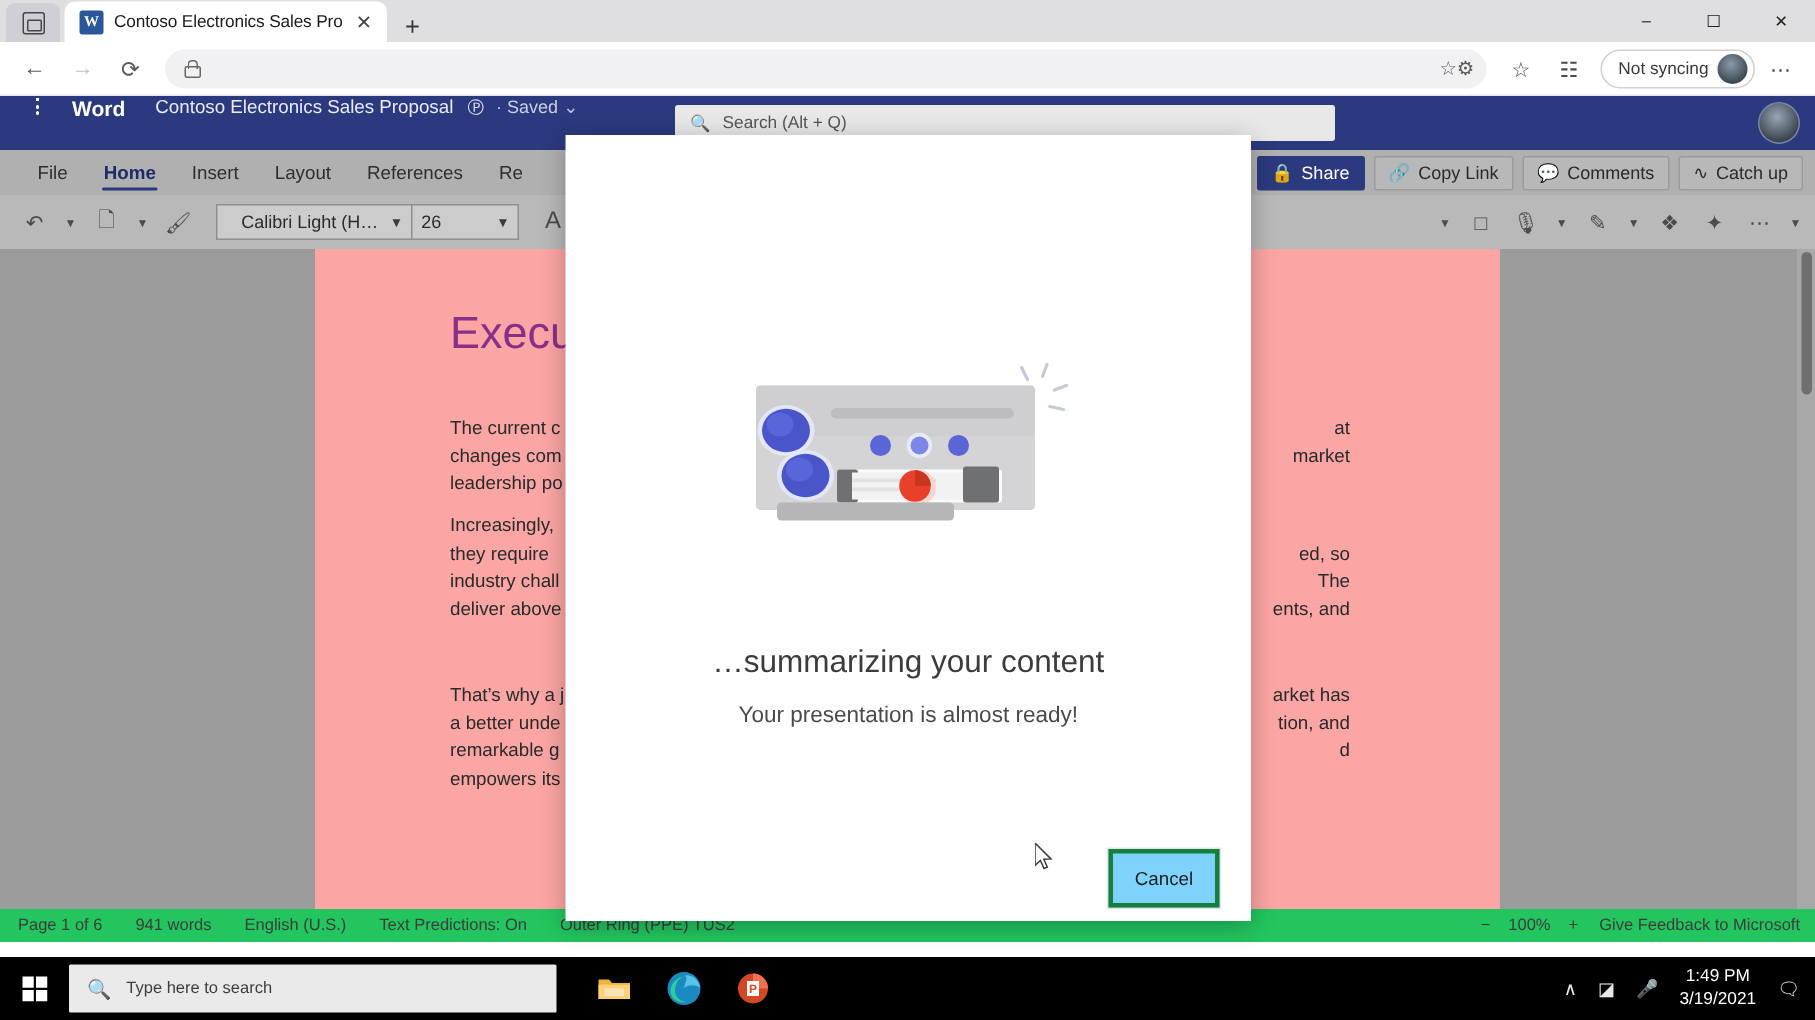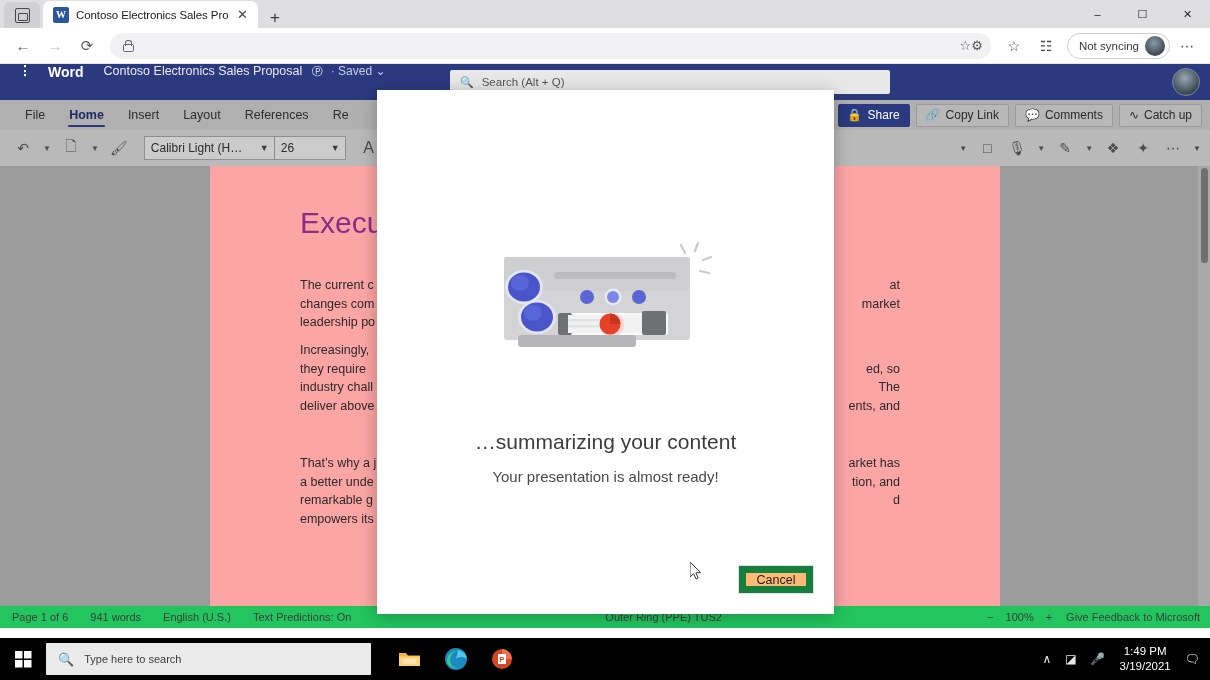--- a/index.html
+++ b/index.html
@@ -160,21 +160,21 @@
   .rb-ico {
     min-width: 26px; height: 26px; display: flex; align-items: center; justify-content: center;
     font-size: 14px; color: #4b4b4b;
   }
   .rb-caret { font-size: 8px; color: #4b4b4b; padding: 0 3px; }
   .font-box {
     display: flex; align-items: center; height: 24px; border: 1px solid #8f8f8f;
     background: #cccccc; margin-left: 8px;
   }
   .font-name {
-    width: 110px; font-size: 12px; color: #2b2b2b; padding: 0 6px;
+    width: 110px; font-size: 12px; color: #2b2b2b; padding: 0 16px;
     white-space: nowrap; overflow: hidden;
   }
   .font-size-box {
     width: 52px; font-size: 12px; color: #2b2b2b; padding: 0 6px;
     border-left: 1px solid #8f8f8f; height: 24px; display: flex; align-items: center;
   }
   .sel-caret { font-size: 9px; color: #3b3b3b; padding: 0 5px; }
   .ribbon-far { position: absolute; right: 6px; display: flex; align-items: center; gap: 4px; }
 
   
@@ -224,22 +224,22 @@
   .illus { position: absolute; left: 105px; top: 145px; width: 240px; height: 130px; }
   .modal-main {
     position: absolute; left: 0; right: 0; top: 340px; text-align: center;
     font-size: 21px; color: #3c3c3c;
   }
   .modal-sub {
     position: absolute; left: 0; right: 0; top: 378px; text-align: center;
     font-size: 15px; color: #4a4a4a;
   }
   .cancel-btn {
-    position: absolute; left: 362px; top: 476px; width: 74px; height: 27px;
-    border: 7px solid #15803d; background: #fdba74; font-size: 12.5px; color: #1e1e1e;
+    position: absolute; left: 362px; top: 476px; width: 74px; height: 39px;
+    border: 3px solid #15803d; background: #7dd3fc; font-size: 12.5px; color: #1e1e1e;
     display: flex; align-items: center; justify-content: center;
     box-shadow: 0 0 0 1px #e3e3e3;
   }
   .cursor {
     position: absolute; left: 690px; top: 562px; width: 12px; height: 18px;
     z-index: 50; pointer-events: none;
   }
 
   
   .taskbar {
@@ -420,21 +420,21 @@
     <div class="vscroll">
         <i></i>
       </div>
   </div>
 
   <div class="statusbar">
     <span>Page 1 of 6</span>
     <span>941 words</span>
     <span>English (U.S.)</span>
     <span>Text Predictions: On</span>
-    <span style="margin-left:232px">Outer Ring (PPE)  TUS2</span>
+    <span style="">Outer Ring (PPE)  TUS2</span>
     <div class="status-right">
       <div class="zoom-ctl">
         <span>−</span>
         <span>100%</span>
         <span>+</span>
       </div>
       <span>Give Feedback to Microsoft</span>
     </div>
   </div>
 

